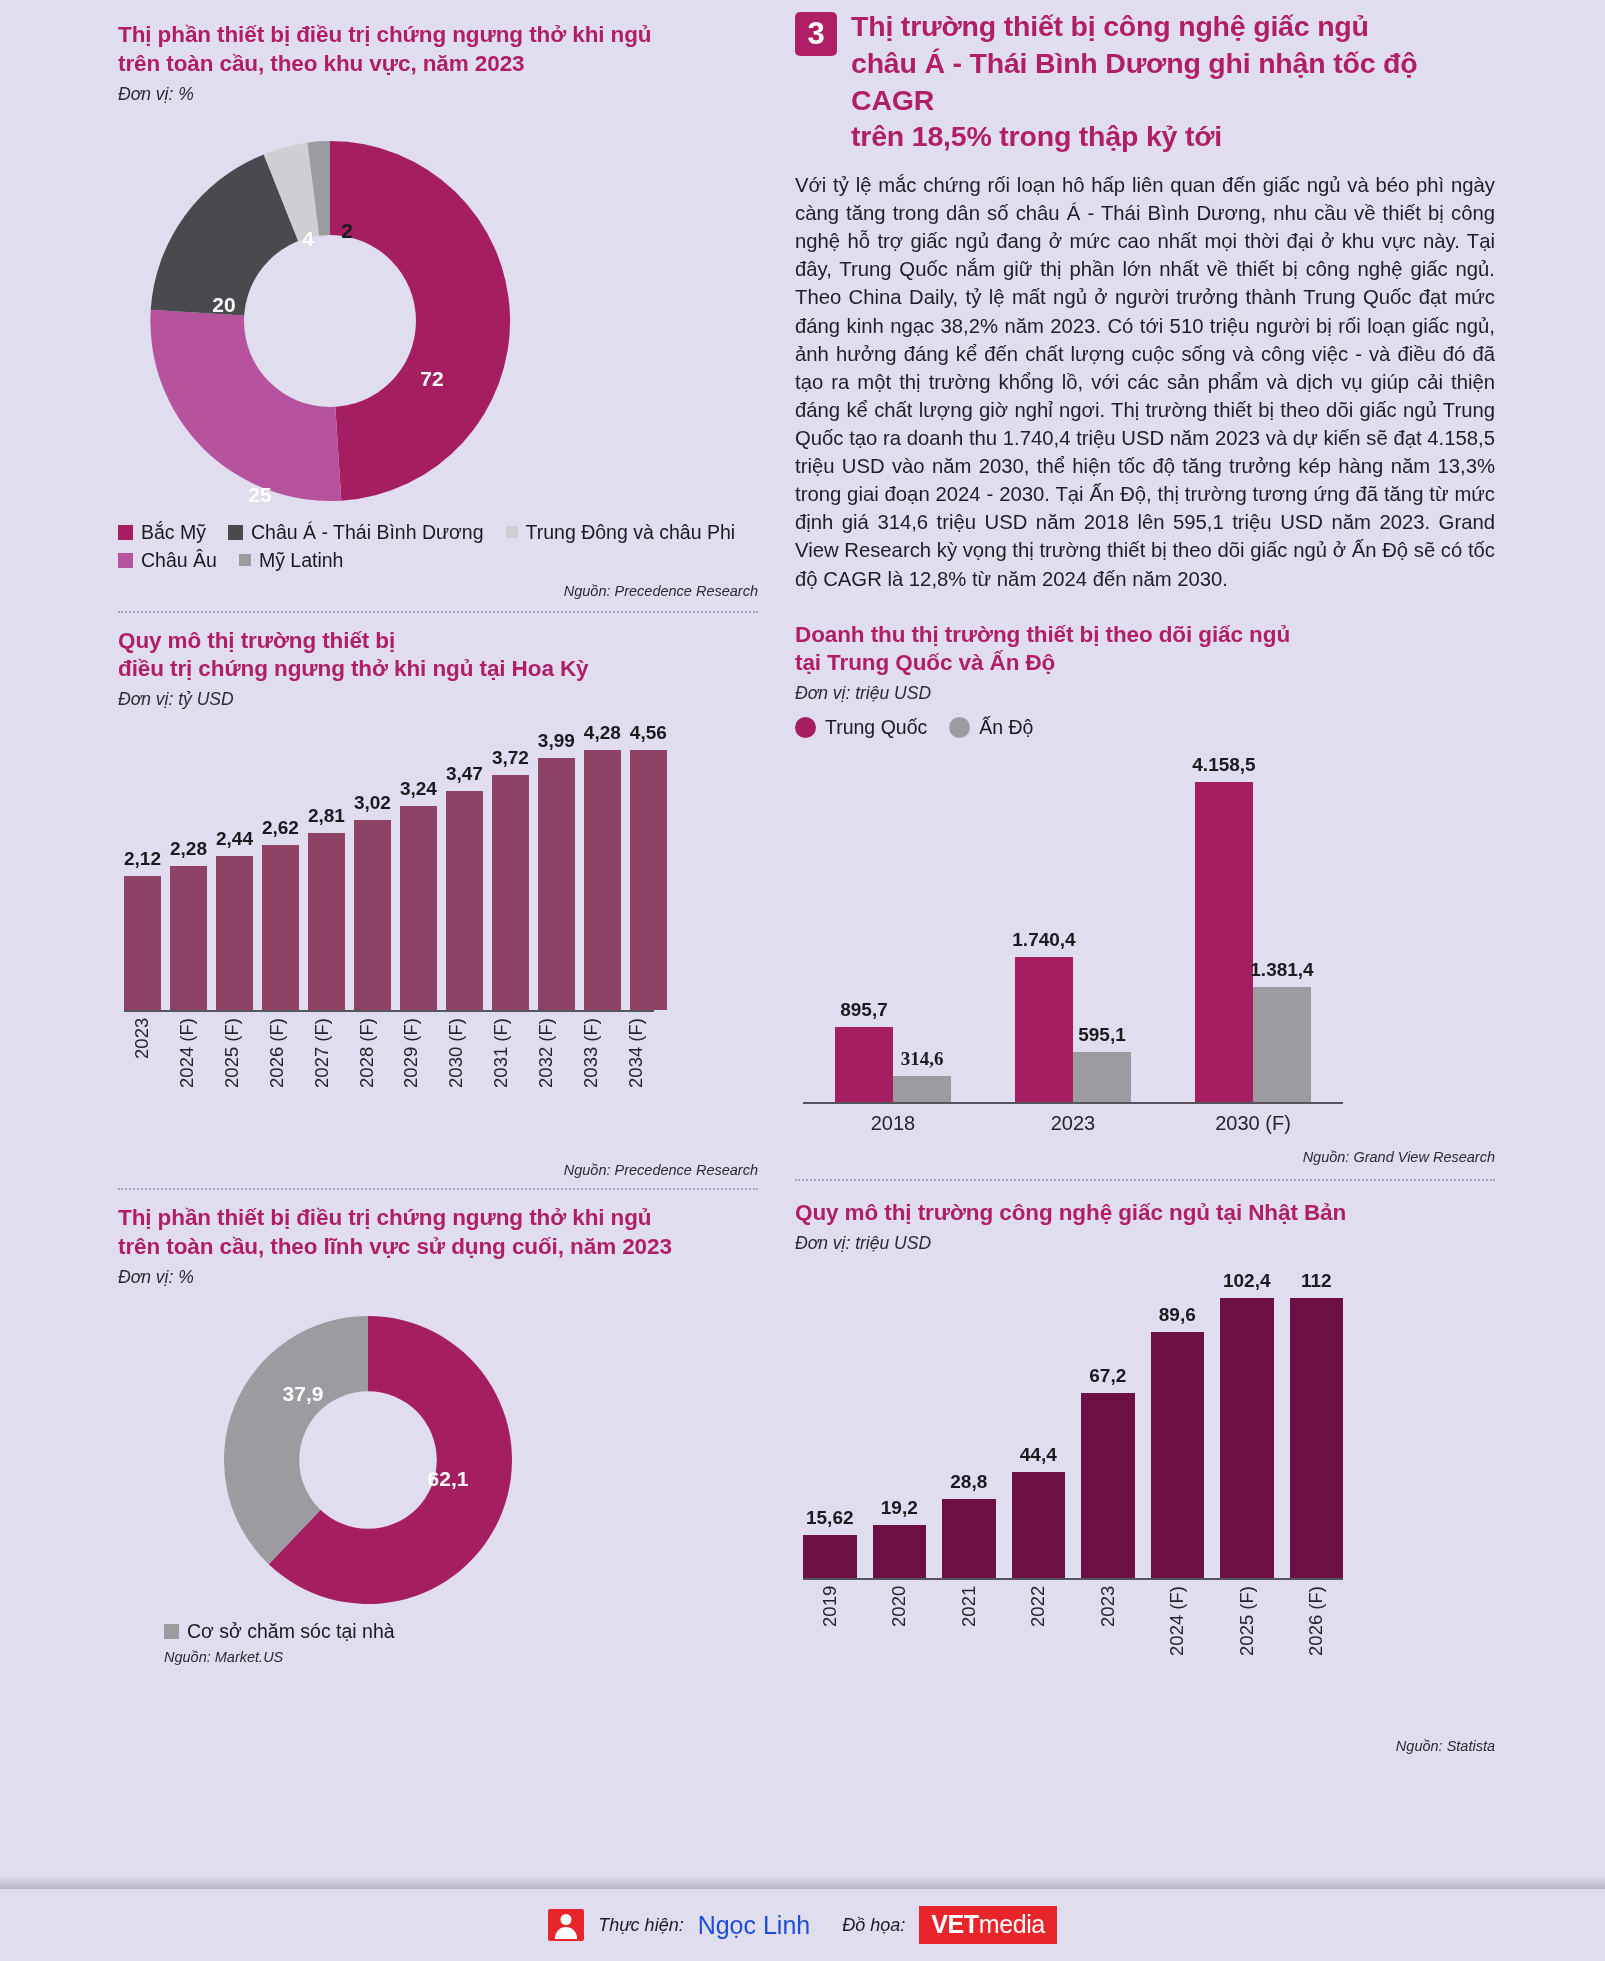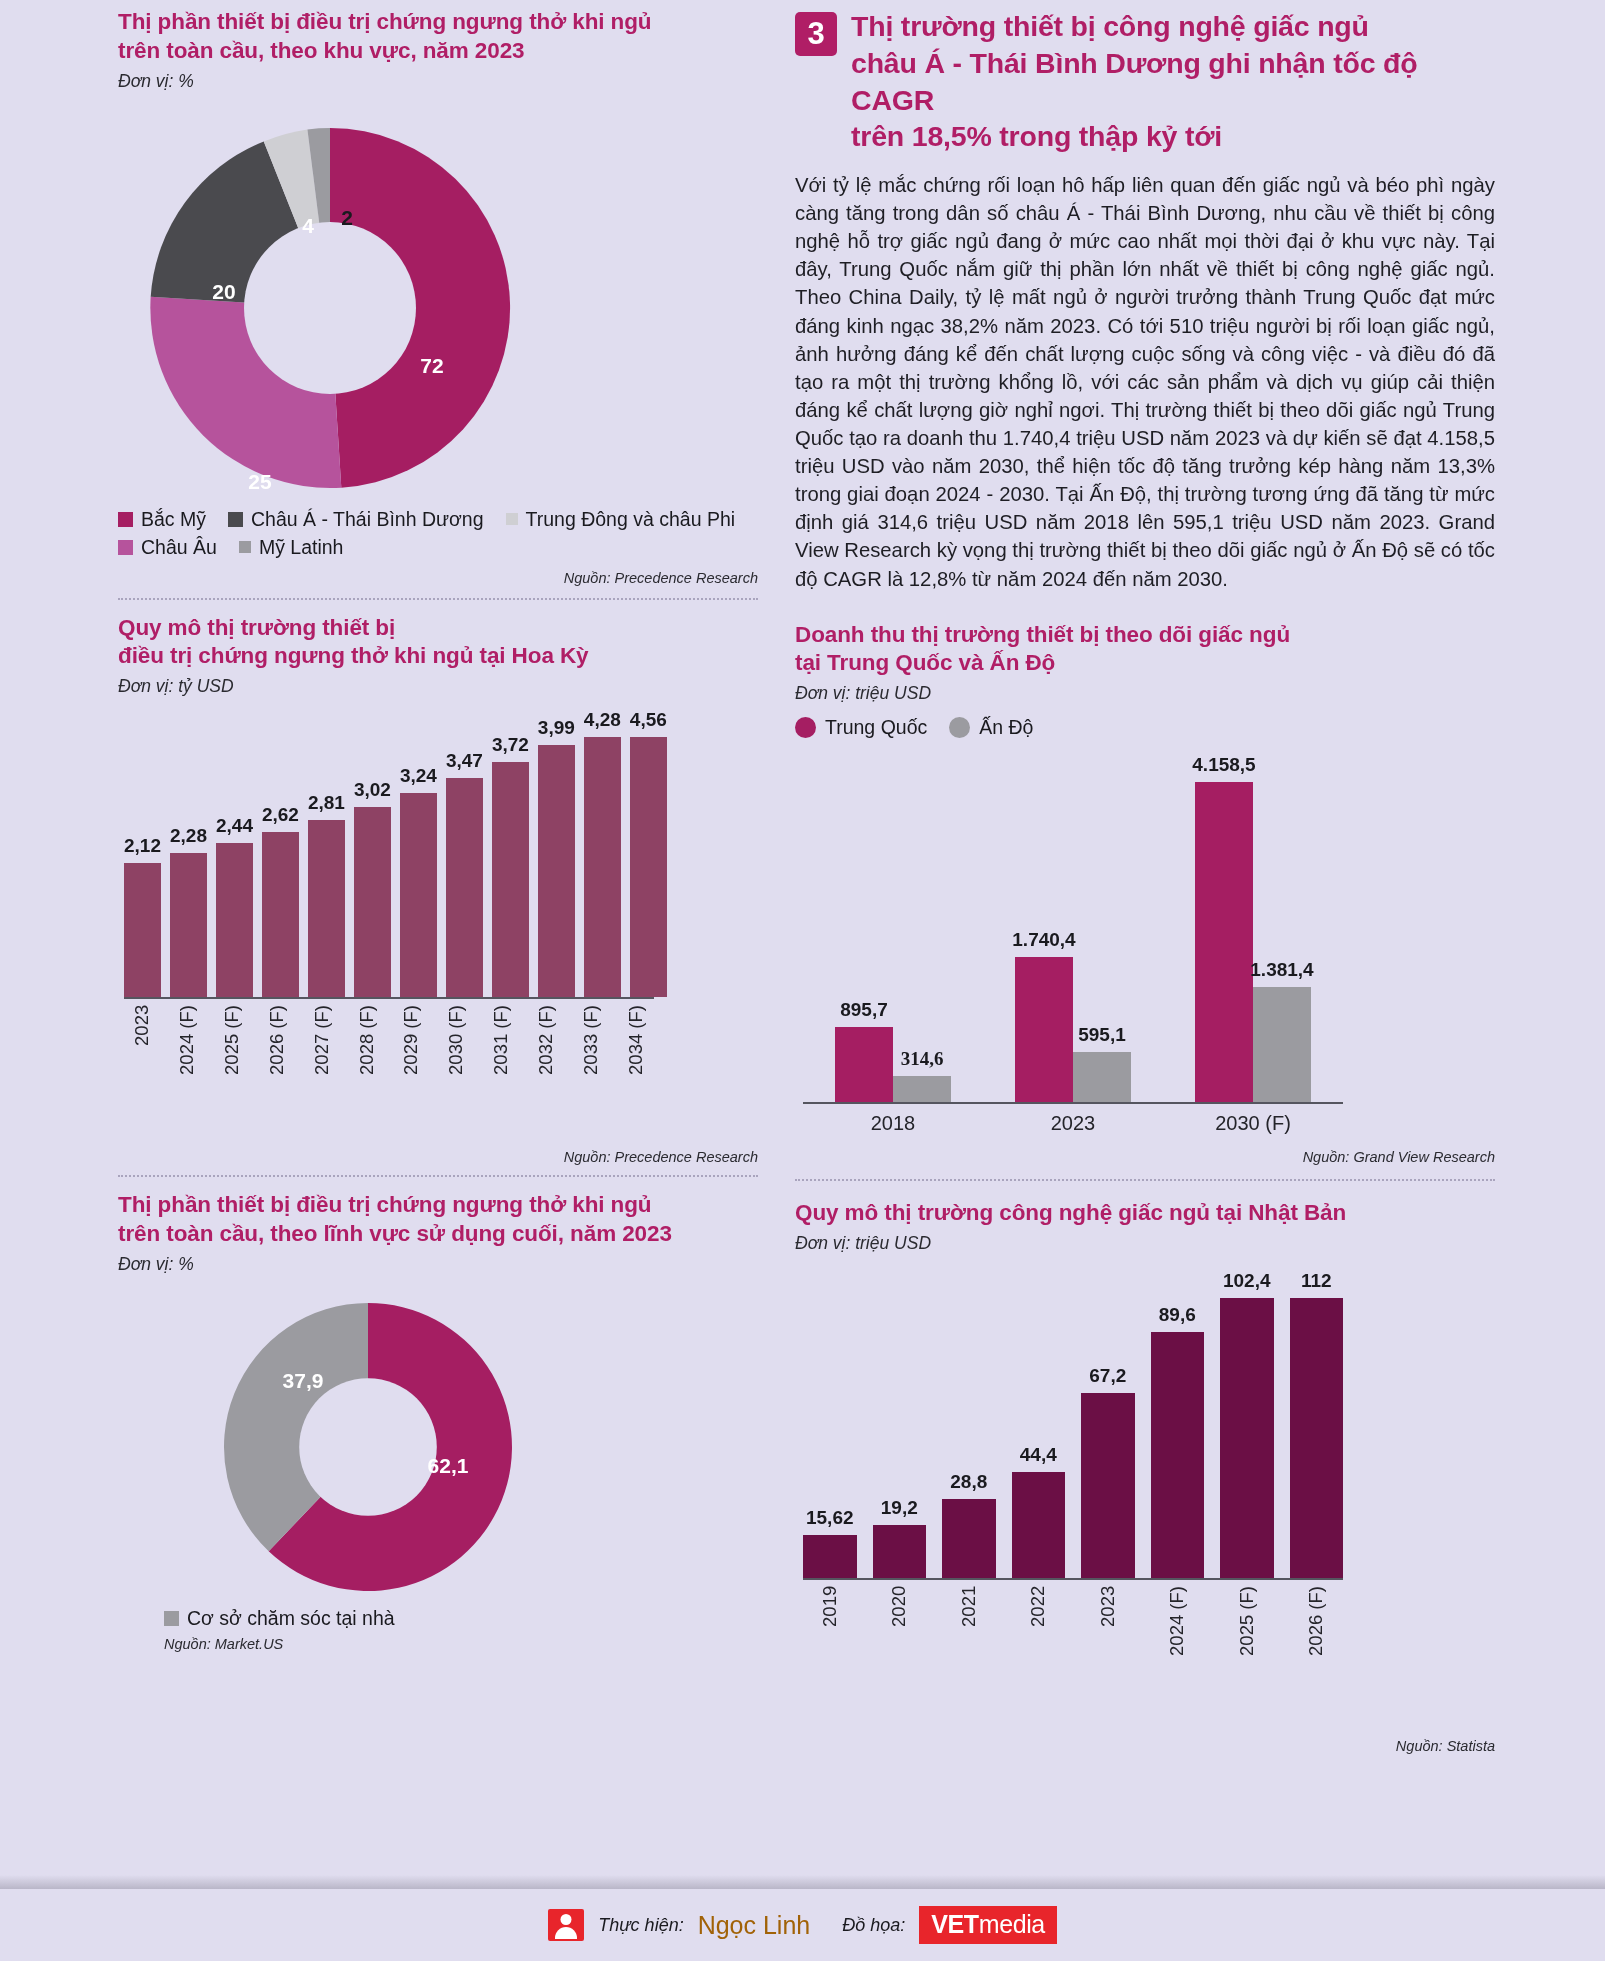--- a/index.html
+++ b/index.html
@@ -11,21 +11,21 @@
     overflow: hidden;
   }
   .page {
     position: relative;
     width: 1605px;
     height: 1961px;
     background: #e0ddef;
   }
   .col-left {
     position: absolute;
-    left: 118px; top: 0; width: 640px;
+    left: 118px; top: 13px; width: 640px;
   }
   .col-right {
     position: absolute;
     left: 795px; top: 0; width: 700px;
   }
 
   
   .chart-title {
     color: #b01e66;
     font-weight: bold;
@@ -146,21 +146,21 @@
     content: ""; position: absolute; left: 50%; top: 5px;
     width: 11px; height: 11px; border-radius: 50%; background: #fff;
     transform: translateX(-50%);
   }
   .author-icon::after {
     content: ""; position: absolute; left: 50%; bottom: 2px;
     width: 22px; height: 12px; border-radius: 11px 11px 0 0; background: #fff;
     transform: translateX(-50%);
   }
   .f-label { font-style: italic; font-size: 18px; color: #1a1a1f; }
-  .f-name { font-size: 25px; color: #a16207; }
+  .f-name { font-size: 25px; color: #1d4ed8; }
   .vet-logo {
     background: #e8252b; color: #fff; padding: 4px 12px 5px;
     font-size: 25px; font-weight: bold; letter-spacing: -0.4px;
     display: flex; align-items: baseline; position: relative;
   }
   .vet-logo .thin { font-weight: normal; }
 </style>
 </head>
 <body>
 

